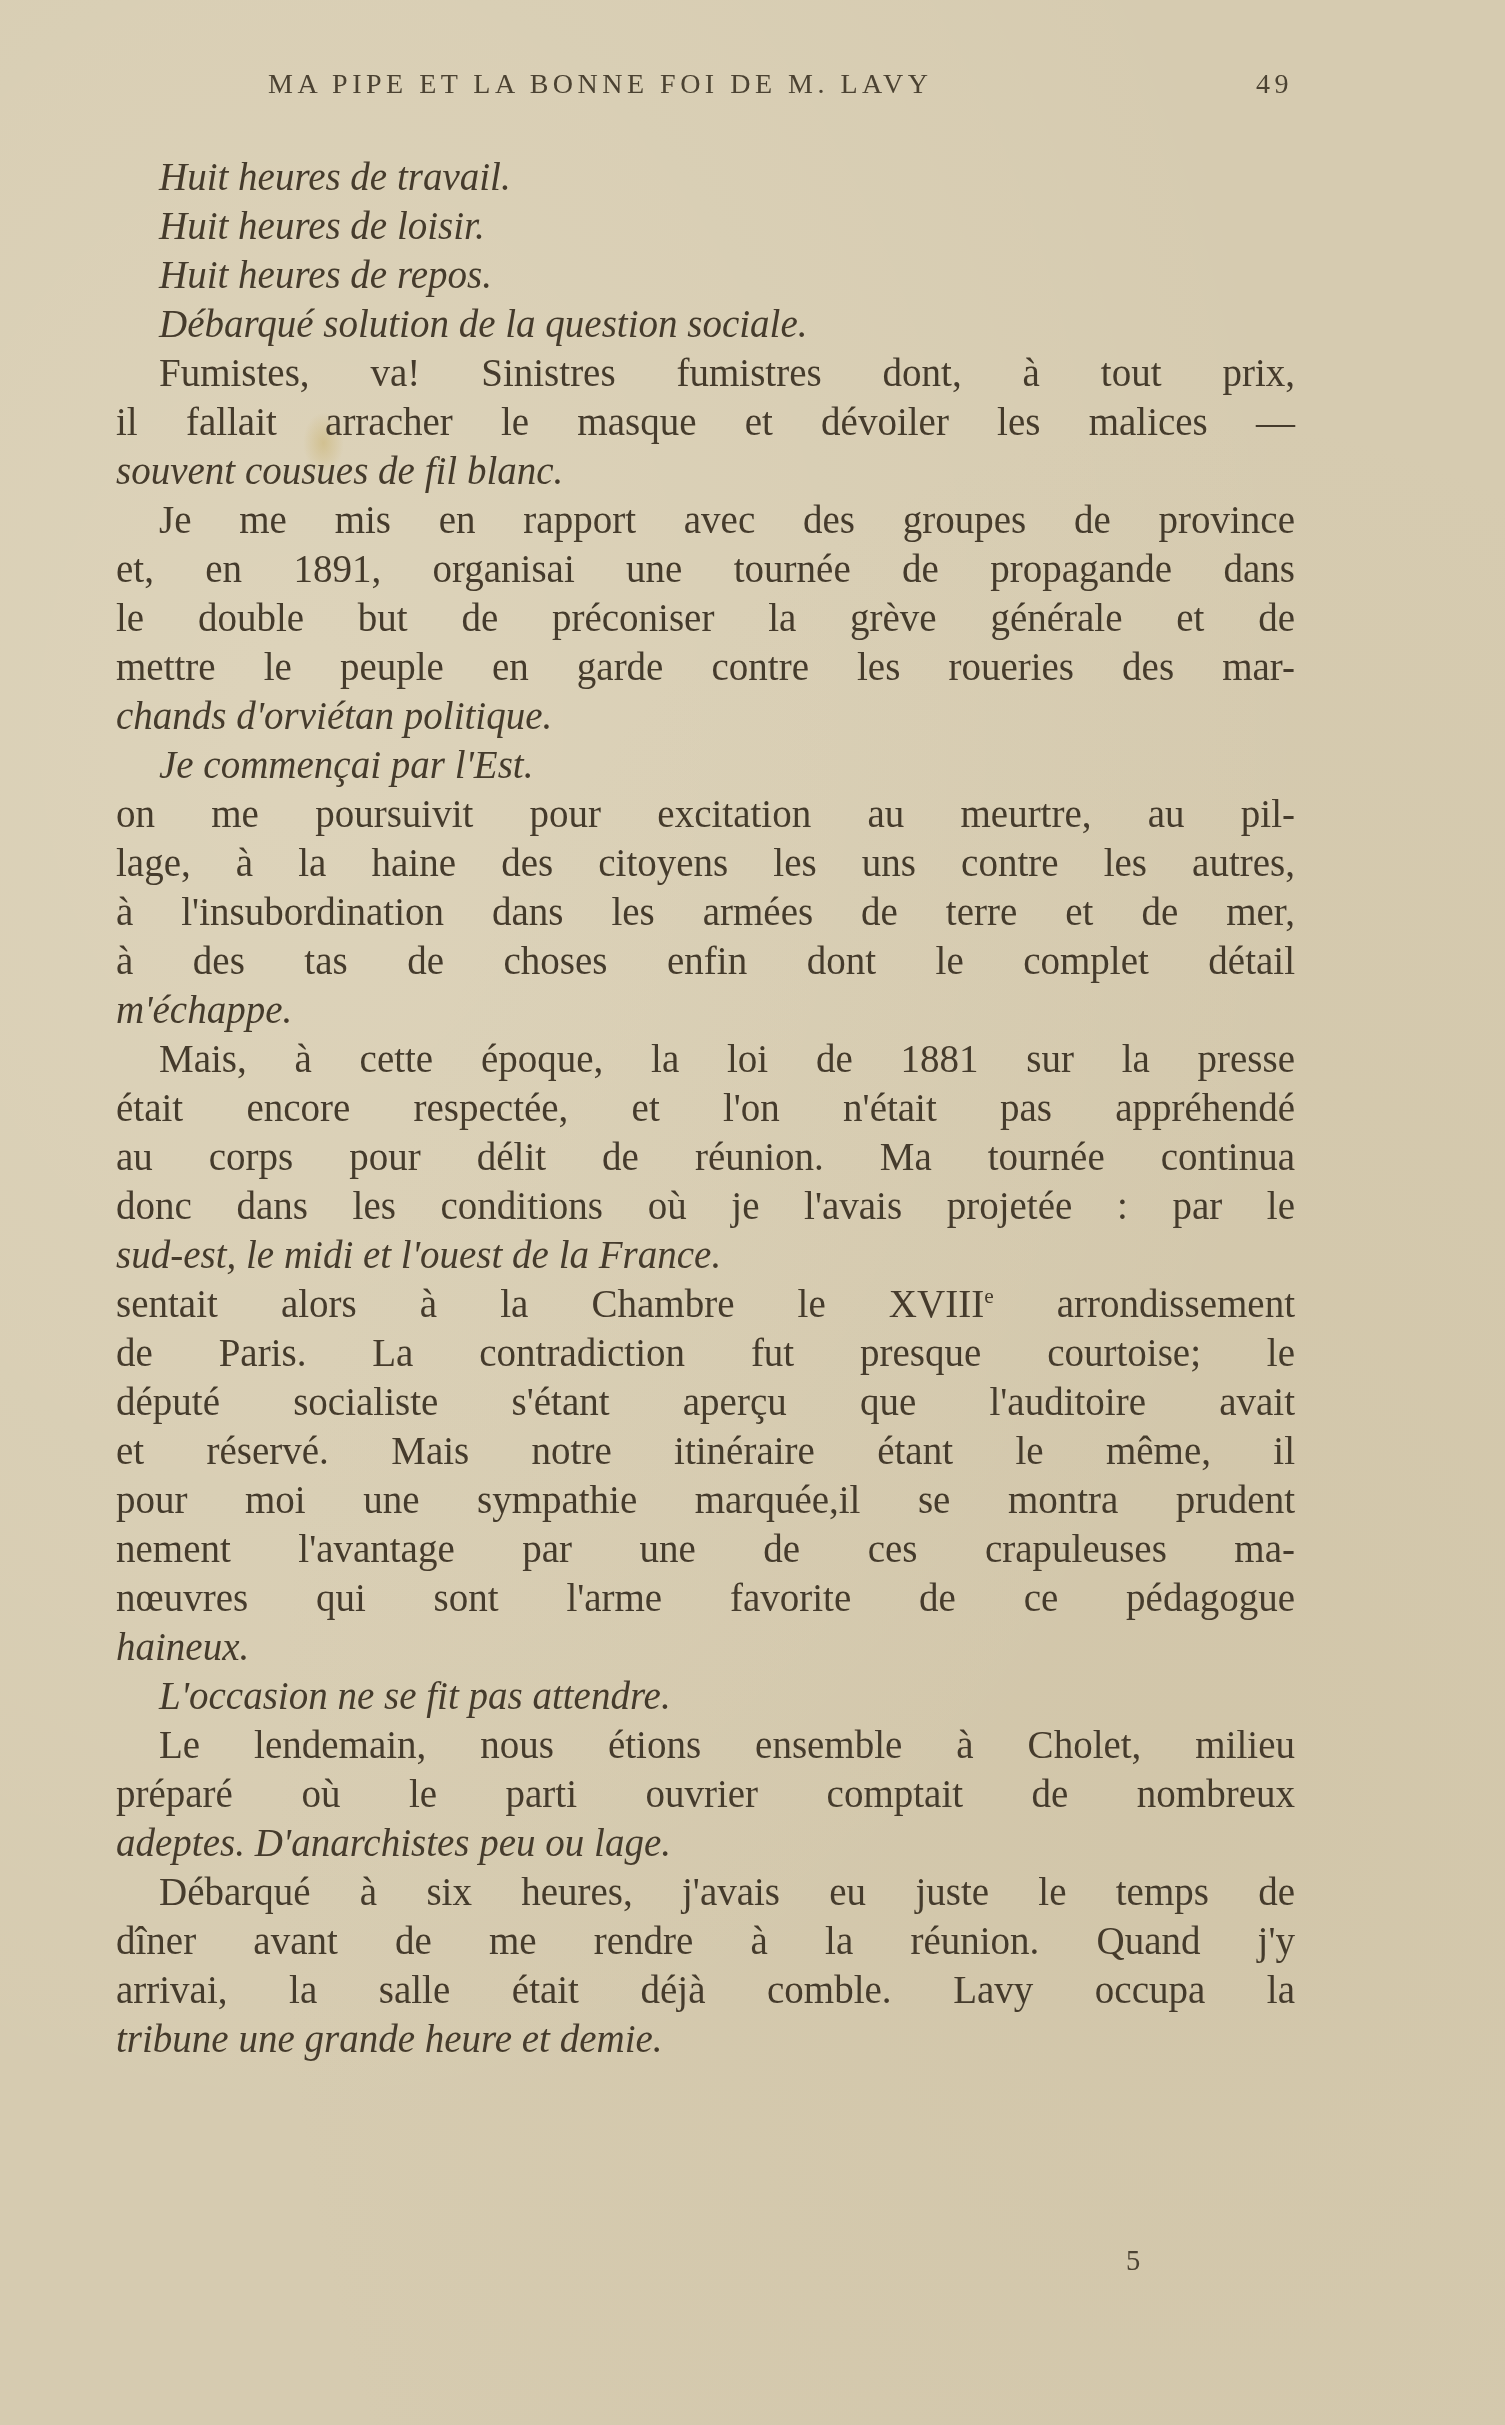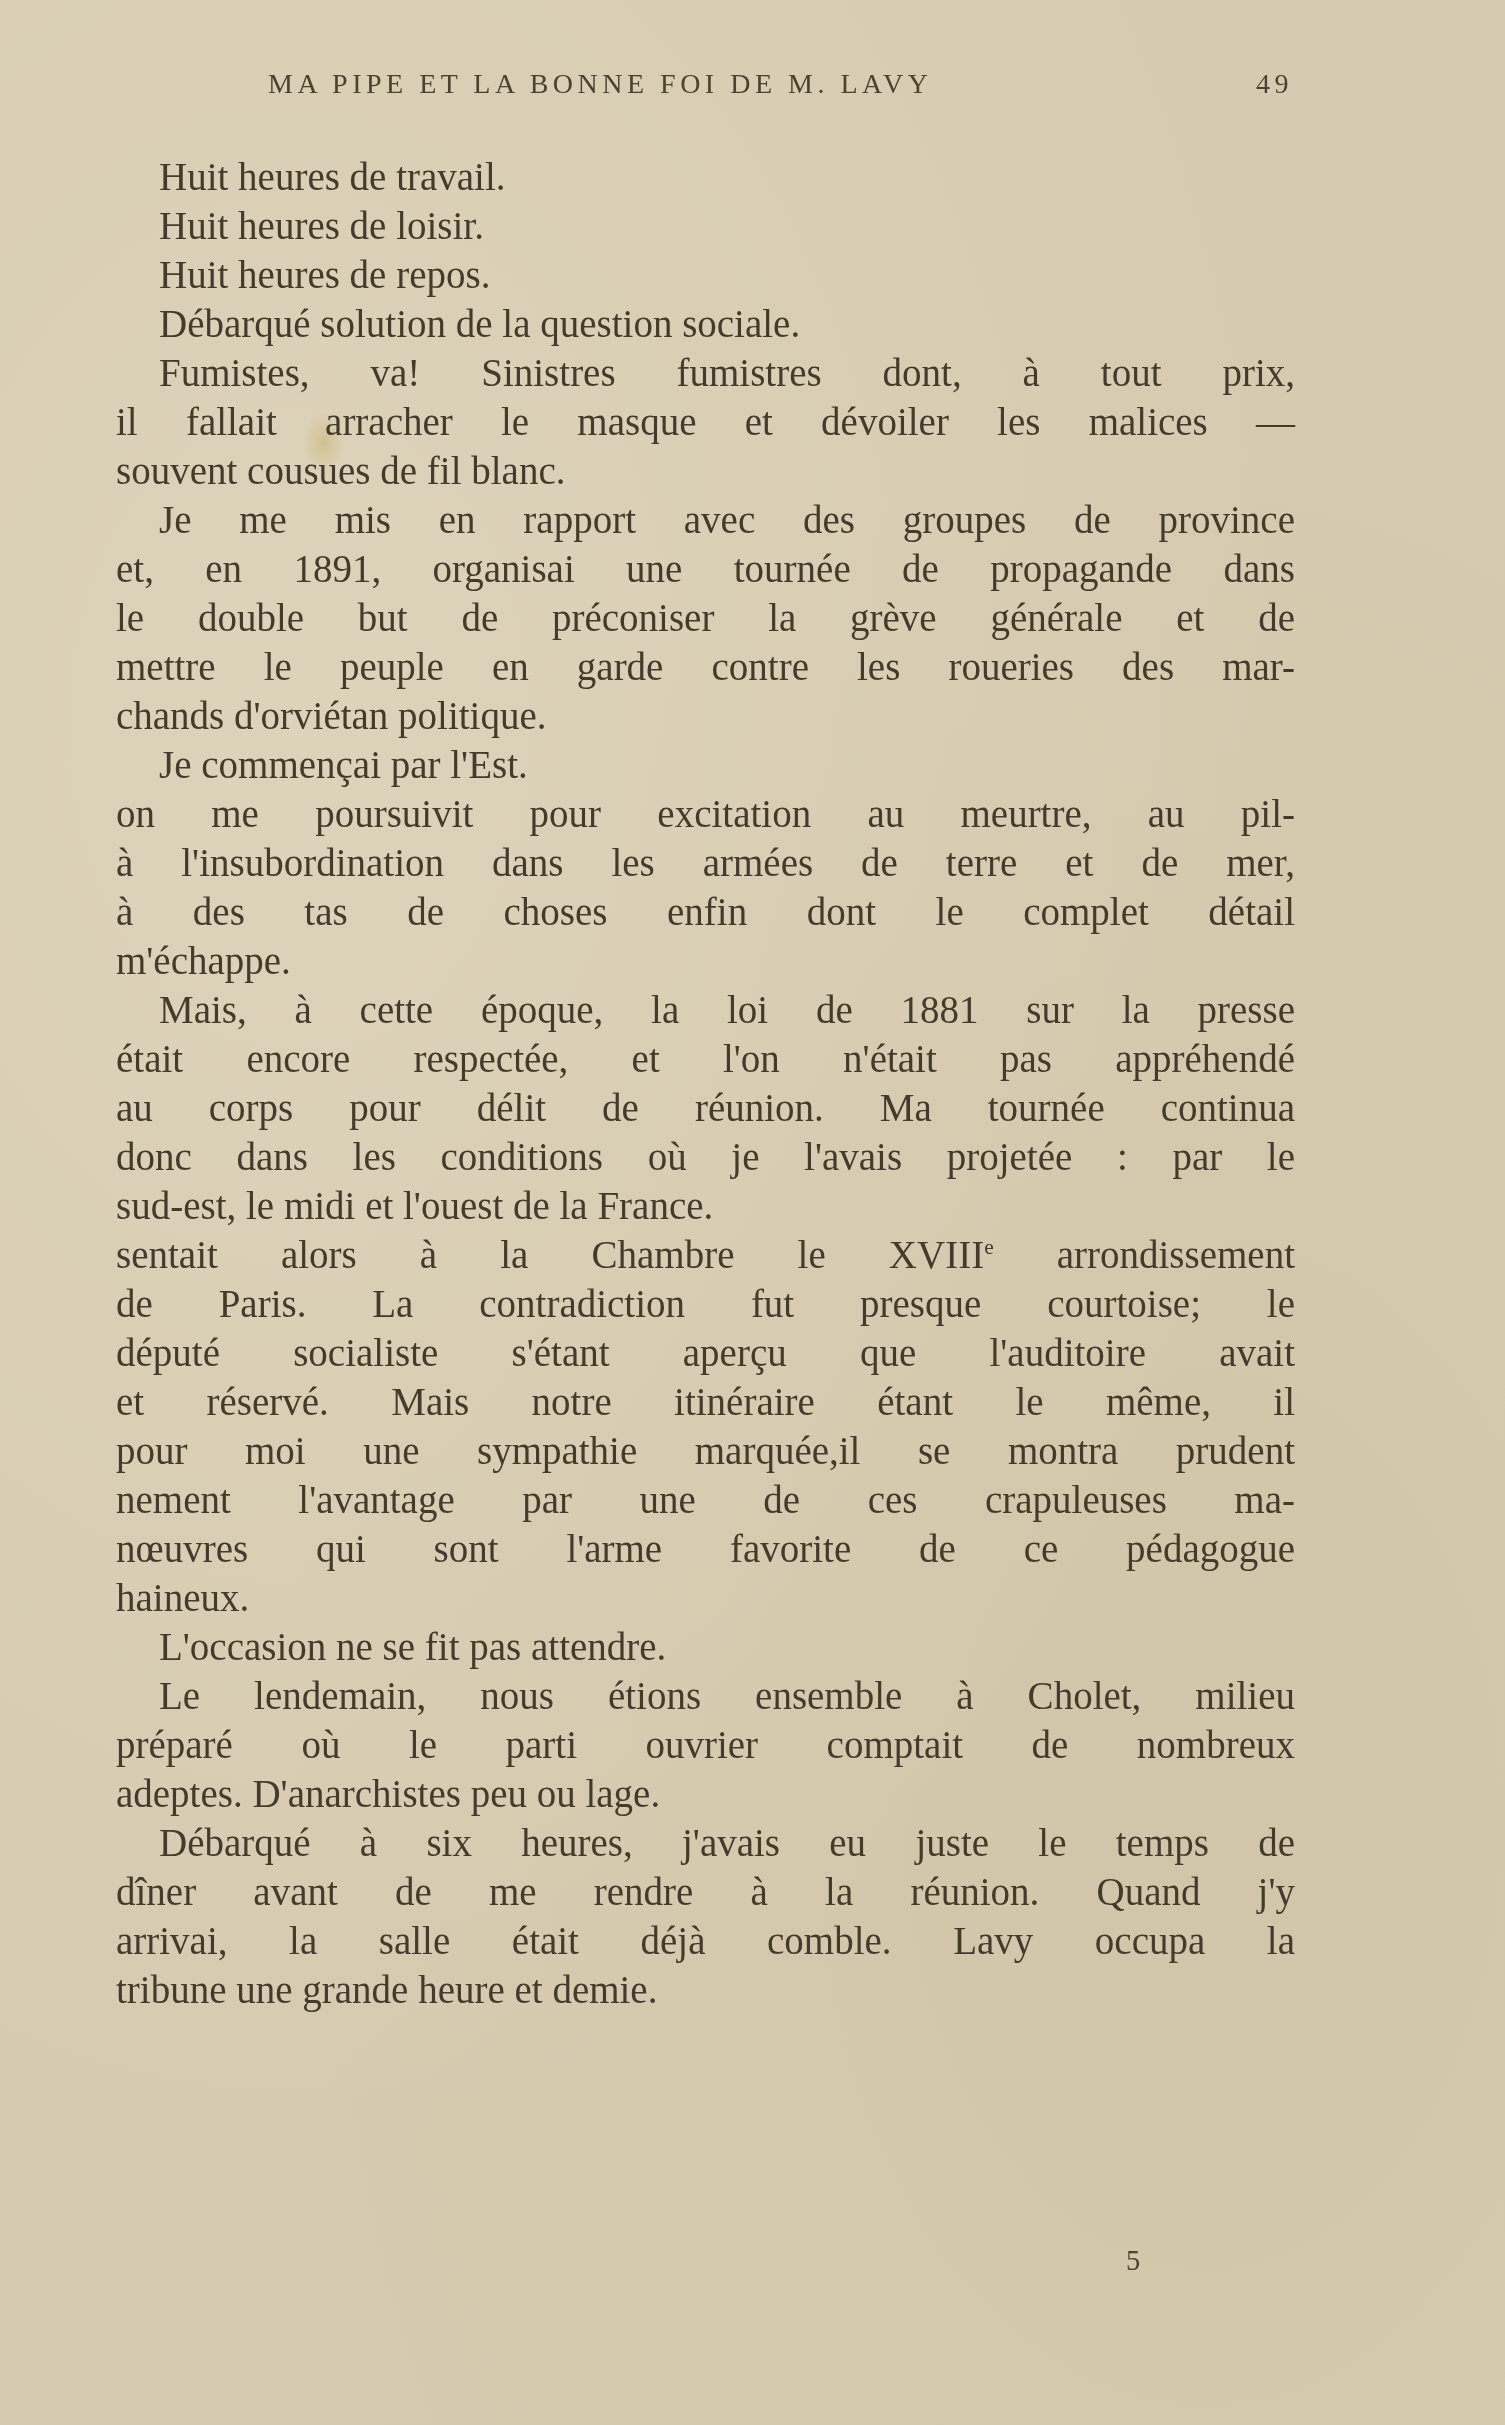--- a/index.html
+++ b/index.html
@@ -57,20 +57,21 @@
       color: #453b2c;
     }
     .line {
       display: block;
       white-space: nowrap;
       text-align-last: justify;
       text-align: justify;
     }
     .line.last {
       text-align-last: left;
+      font-style: italic;
     }
     .line.indent {
       padding-left: 43px;
     }
     sup {
       font-size: 21.4px;
       vertical-align: 14.3px;
       line-height: 0;
     }
     .folio {
@@ -108,20 +109,21 @@
       <span class="line indent">Fumistes, va! Sinistres fumistres dont, à tout prix,</span>
       <span class="line">il fallait arracher le masque et dévoiler les malices —</span>
       <span class="line last">souvent cousues de fil blanc.</span>
       <span class="line indent">Je me mis en rapport avec des groupes de province</span>
       <span class="line">et, en 1891, organisai une tournée de propagande dans</span>
       <span class="line">le double but de préconiser la grève générale et de</span>
       <span class="line">mettre le peuple en garde contre les roueries des mar-</span>
       <span class="line last">chands d'orviétan politique.</span>
       <span class="line indent last">Je commençai par l'Est.</span>
       <span class="line">on me poursuivit pour excitation au meurtre, au pil-</span>
+      <span class="line">lage, à la haine des citoyens les uns contre les autres,</span>
       <span class="line">à l'insubordination dans les armées de terre et de mer,</span>
       <span class="line">à des tas de choses enfin dont le complet détail</span>
       <span class="line last">m'échappe.</span>
       <span class="line indent">Mais, à cette époque, la loi de 1881 sur la presse</span>
       <span class="line">était encore respectée, et l'on n'était pas appréhendé</span>
       <span class="line">au corps pour délit de réunion. Ma tournée continua</span>
       <span class="line">donc dans les conditions où je l'avais projetée : par le</span>
       <span class="line last">sud-est, le midi et l'ouest de la France.</span>
       <span class="line">sentait alors à la Chambre le XVIII<sup>e</sup> arrondissement</span>
       <span class="line">de Paris. La contradiction fut presque courtoise; le</span>

